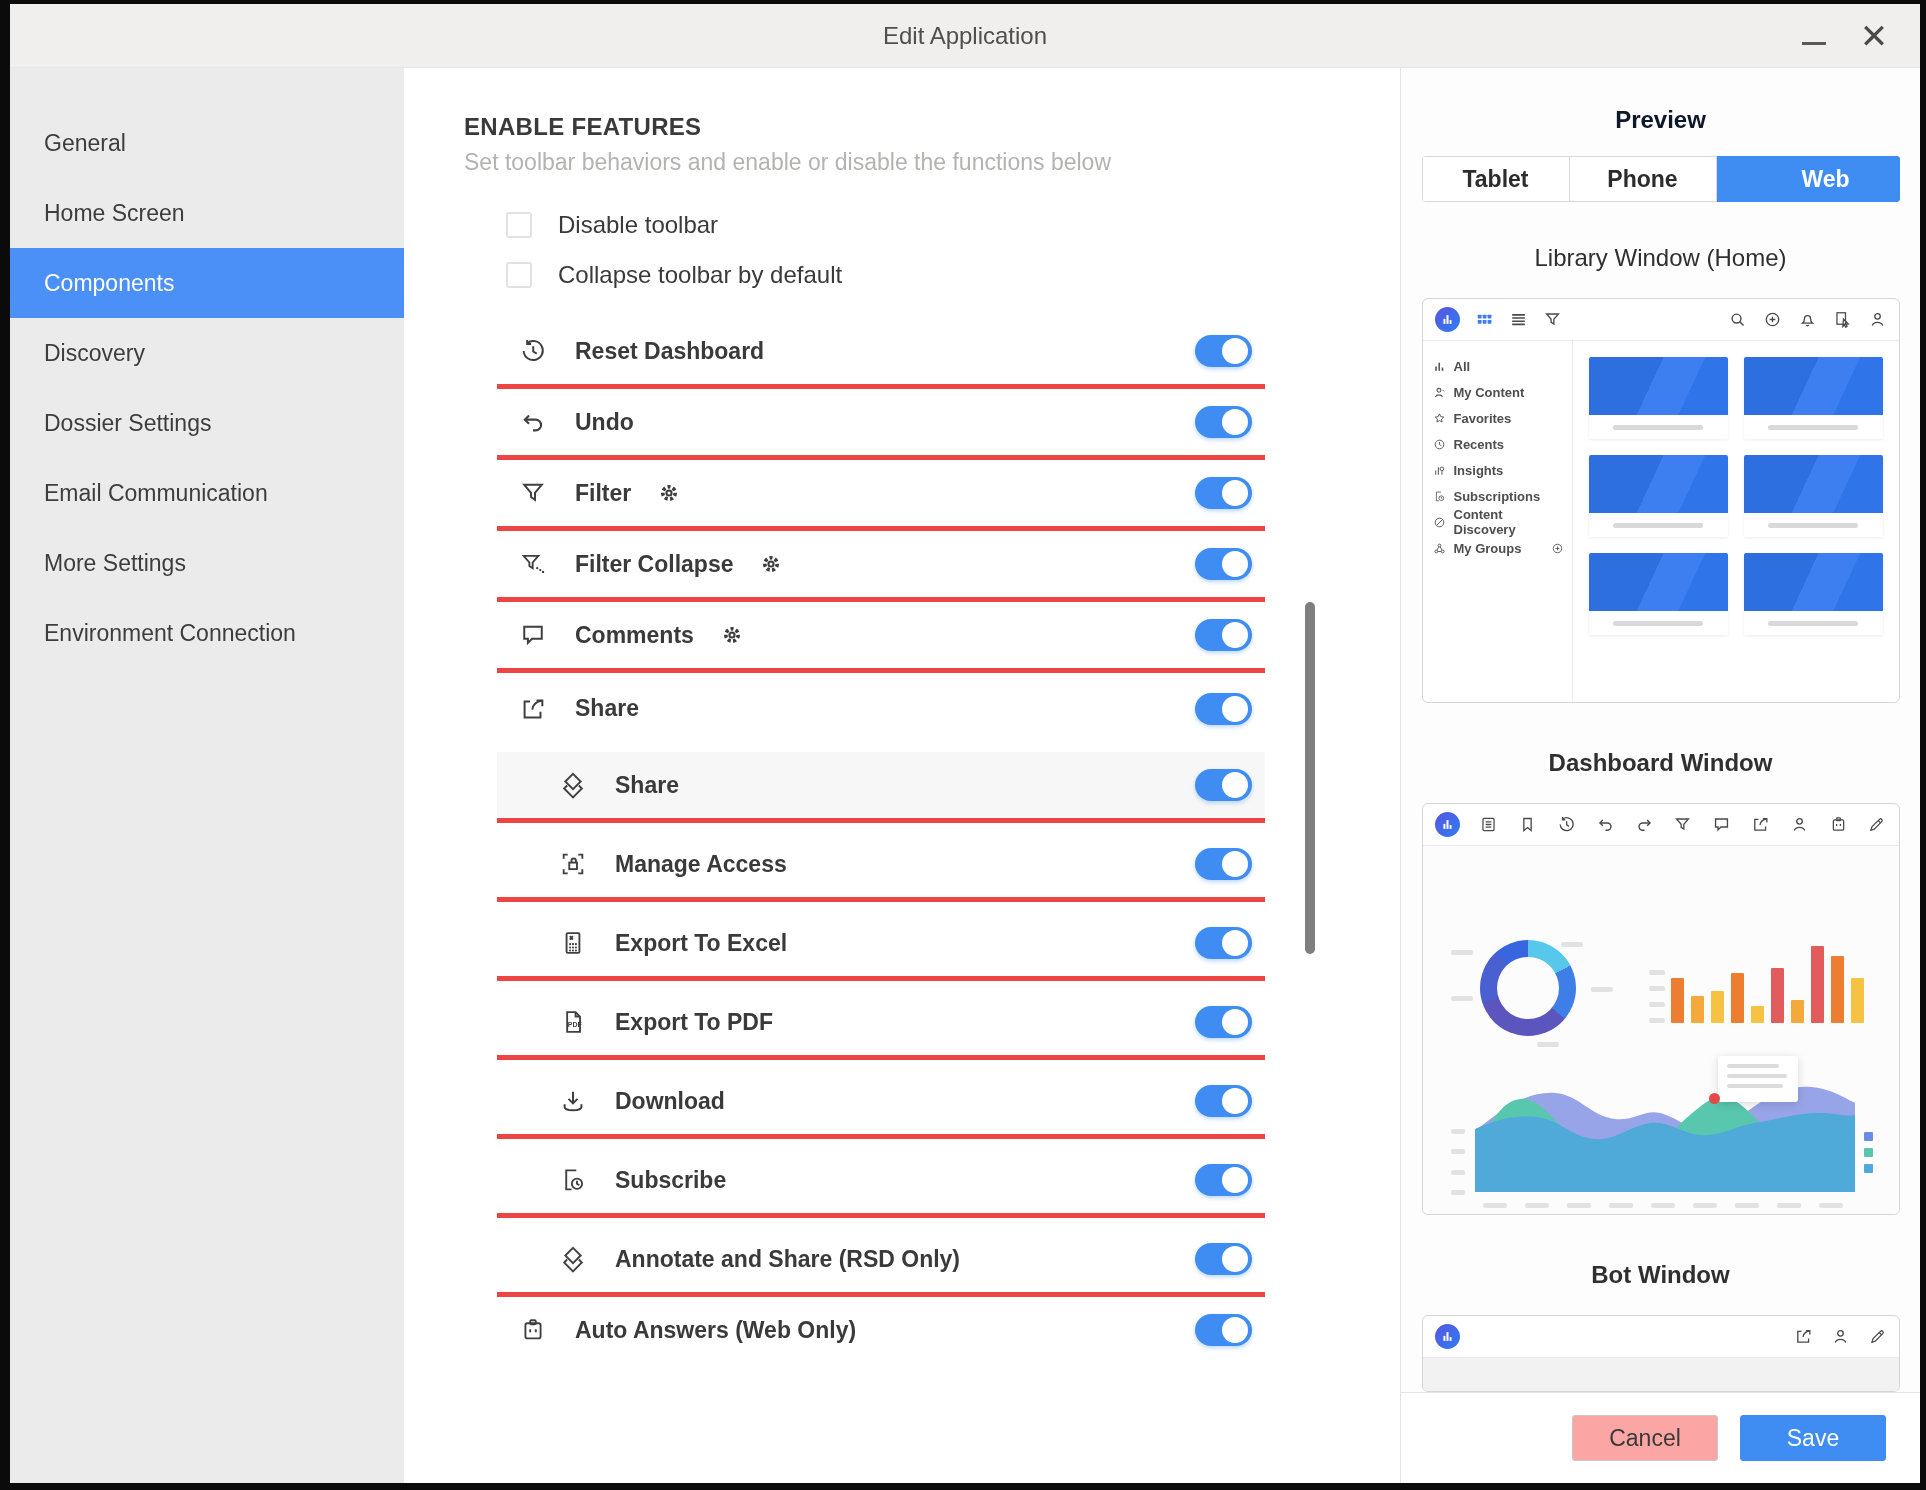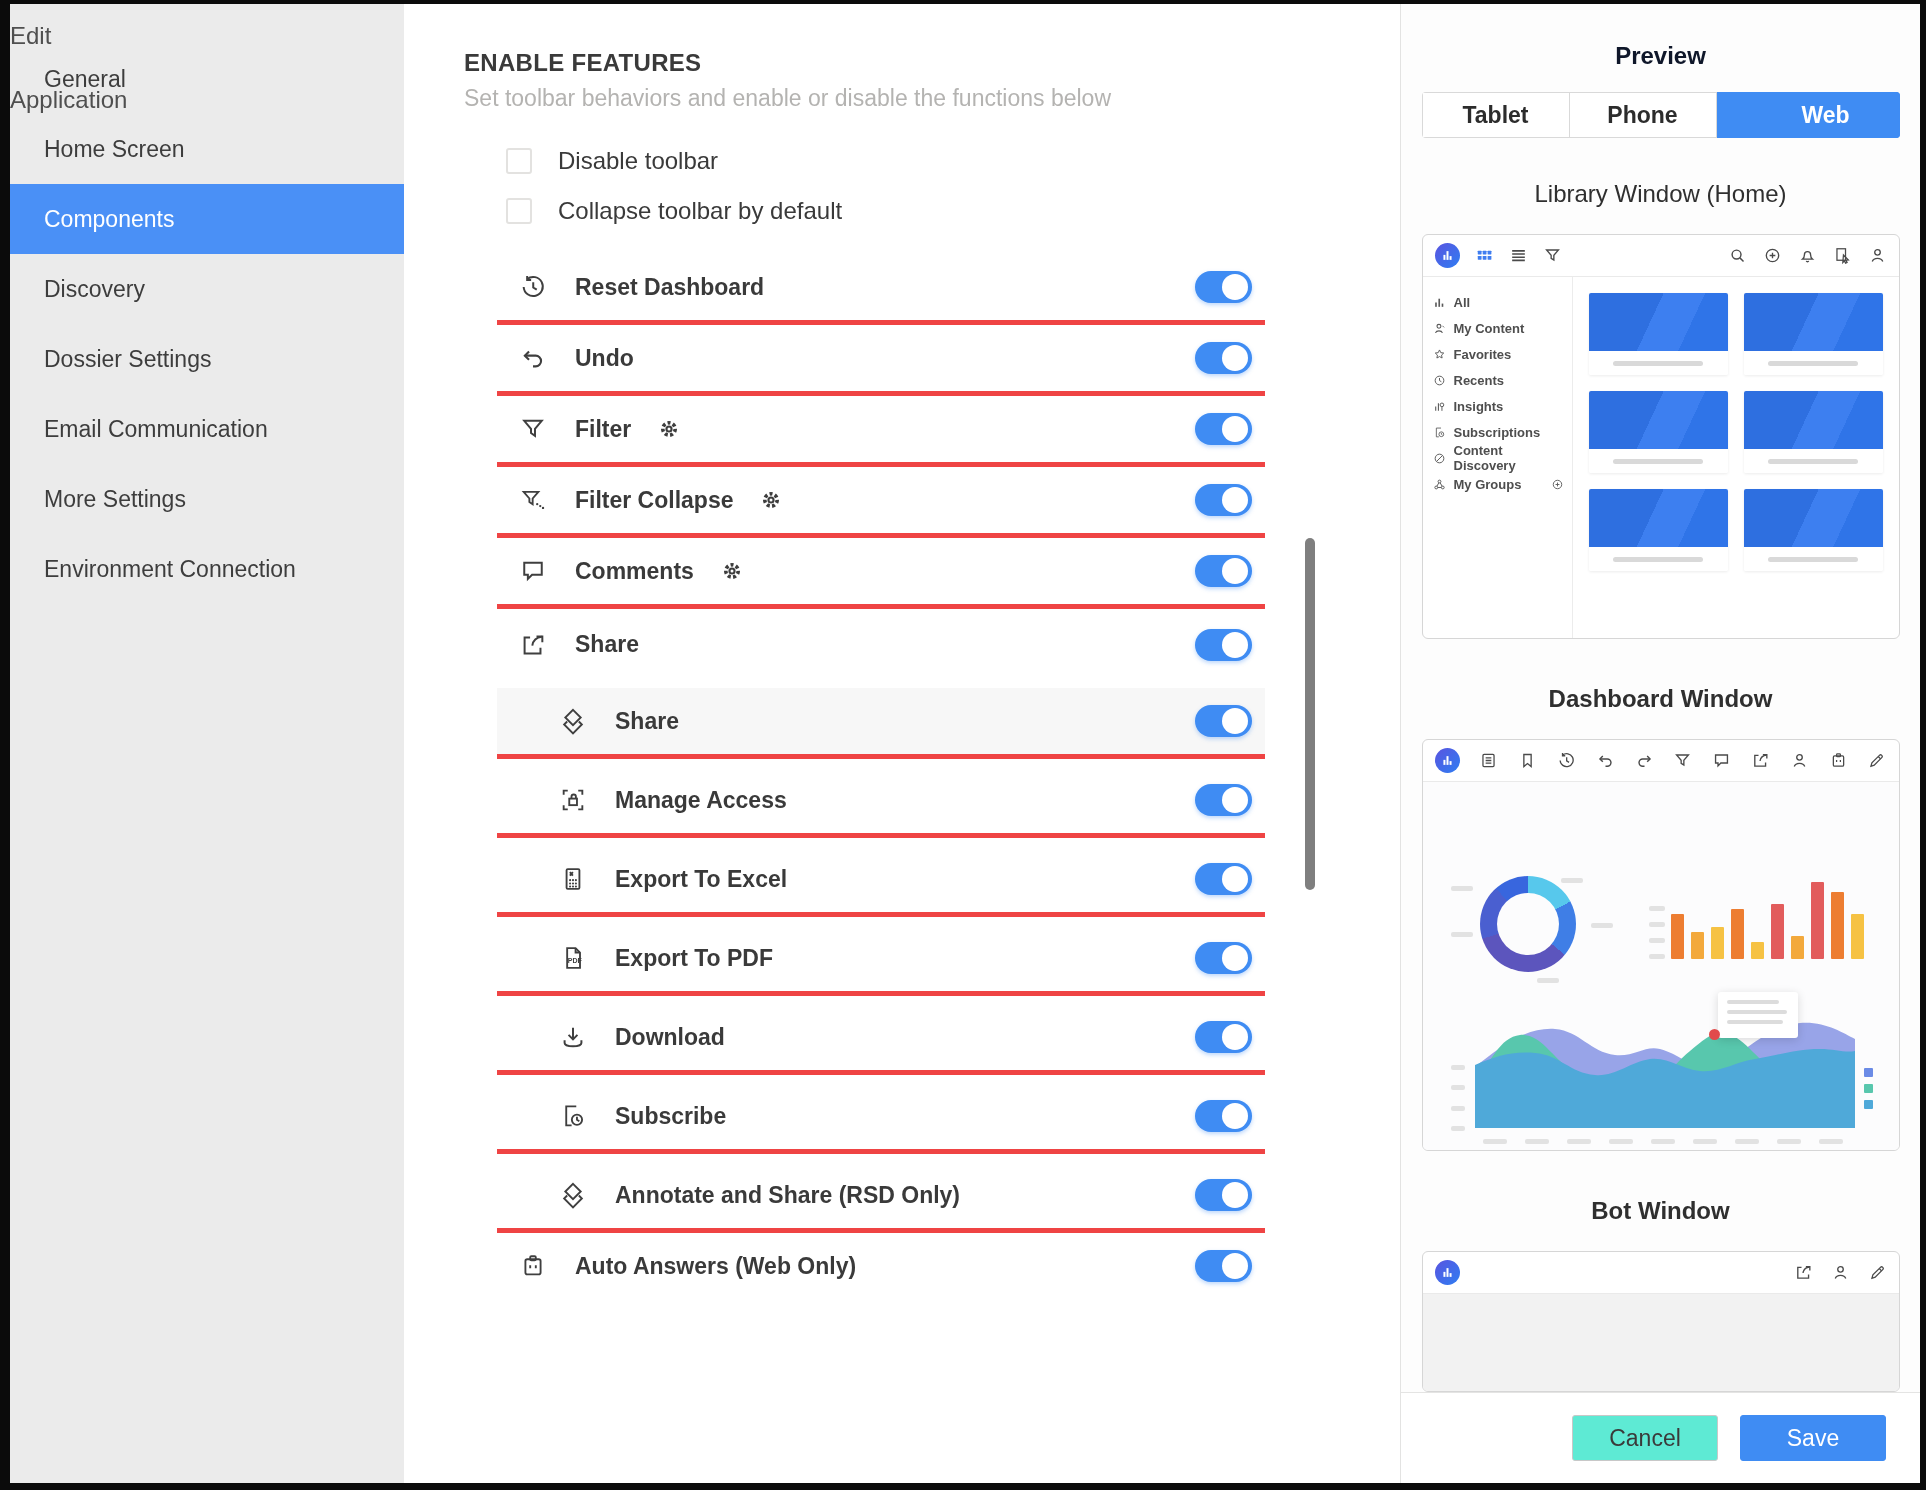--- a/index.html
+++ b/index.html
@@ -1,18 +1,18 @@
 <!DOCTYPE html>
 <html><head>
 <meta charset="utf-8">
 <style>
   * { margin:0; padding:0; box-sizing:border-box; }
   html,body { width:1926px; height:1490px; }
   body { background:#0b0b0b; font-family:"Liberation Sans", sans-serif; position:relative; overflow:hidden; }
-  .dialog { position:absolute; left:10px; top:4px; right:6px; bottom:7px; background:#fff; display:flex; flex-direction:row; }
+  .dialog { position:absolute; left:10px; top:4px; right:6px; bottom:7px; background:#fff; display:flex; flex-direction:column; }
 
   
   .titlebar { height:64px; background:#f0efee; border-bottom:1px solid #e7e6e4; position:relative; flex:0 0 auto; }
   .titlebar .title { position:absolute; left:0; right:0; top:0; height:64px; line-height:64px; text-align:center; font-size:24px; color:#4f4f4f; }
   .winbtn { position:absolute; top:0; height:64px; display:flex; align-items:center; justify-content:center; cursor:default; color:#4a4a4a; }
   .winbtn.min { right:84px; width:44px; }
   .winbtn.min .dash { width:24px; height:3px; background:#5a5a5a; margin-top:14px; }
   .winbtn.close { right:22px; width:48px; font-size:34px; font-weight:300; color:#4a4a4a; }
 
   .body { flex:1 1 auto; display:flex; min-height:0; }
@@ -93,21 +93,21 @@
   .alegend .sq { width:9px; height:9px; border-radius:1px; }
 
   
   .botcard { margin-top:26px; flex:1 1 auto; min-height:0; width:478px; display:flex; flex-direction:column; }
   .bot-tools-right { margin-left:auto; display:flex; align-items:center; gap:18px; }
   .botbody { flex:1; background:#f2f2f2; }
 
   
   .footer { flex:0 0 auto; width:100%; height:91px; border-top:1px solid #e4e4e3; background:#fff; display:flex; align-items:center; justify-content:flex-end; gap:22px; padding-right:34px; }
   .btn { width:146px; height:46px; border-radius:3px; font-size:23px; display:flex; align-items:center; justify-content:center; cursor:pointer; font-family:"Liberation Sans", sans-serif; }
-  .btn.cancel { background:#5eead4; border:1px solid #c8c8c8; color:#3a3a3a; }
+  .btn.cancel { background:#fca5a5; border:1px solid #c8c8c8; color:#3a3a3a; }
   .btn.save { background:#3f8cf3; border:1px solid #3f8cf3; color:#fff; }
 
   svg { display:block; }
   .sprite { position:absolute; width:0; height:0; overflow:hidden; }
 </style>
 </head>
 <body>
 
 <svg class="sprite" xmlns="http://www.w3.org/2000/svg">
   <defs>

